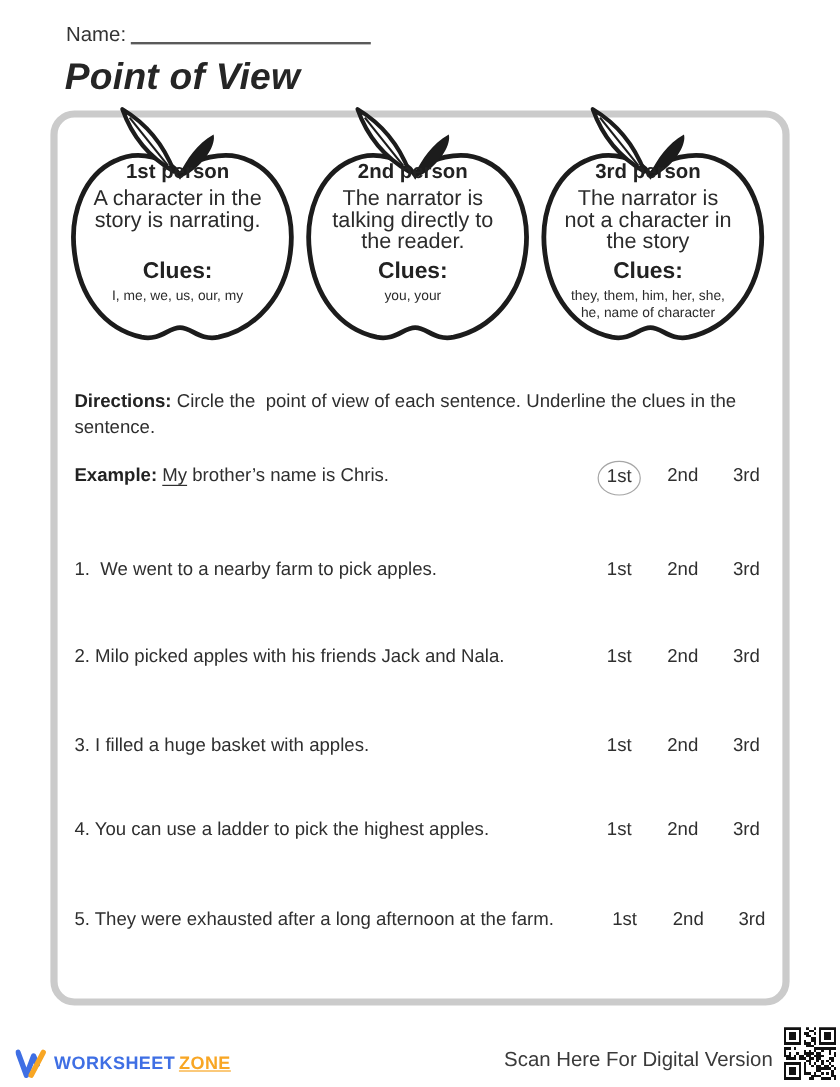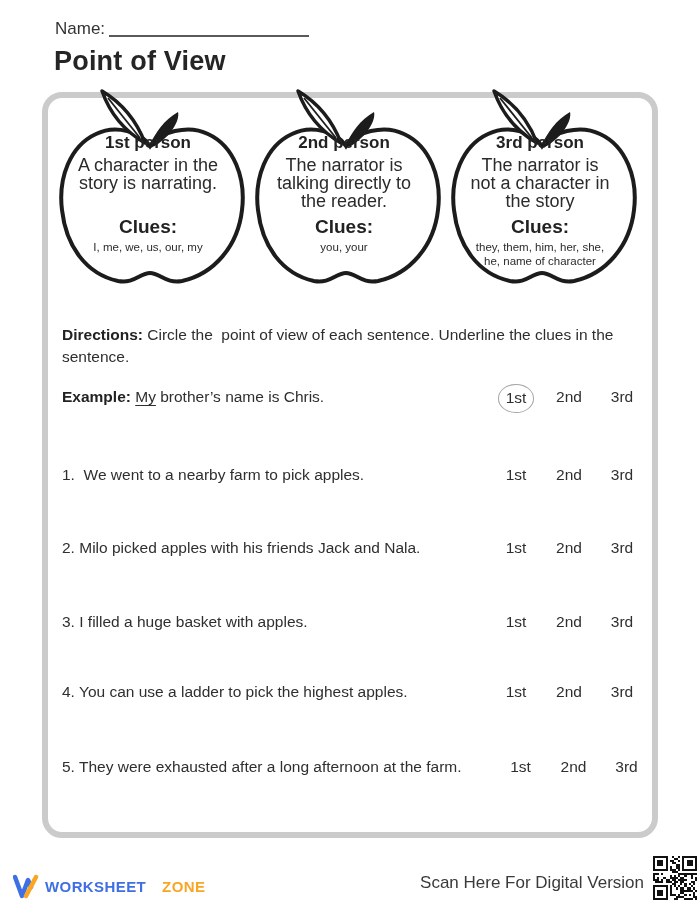--- a/index.html
+++ b/index.html
@@ -9,21 +9,21 @@
   }
   
   .hdr-field{position:absolute;top:19px;font-size:17px;color:#343434;}
   .hdr-name{left:55px;}
   .hdr-date{left:487px;}
   .blank-line{display:inline-block;border-bottom:2px solid #5a5a5a;height:16px;vertical-align:-3px;margin-left:4px;}
   .line-name{width:200px;}
   .line-date{width:110px;}
   .title{
     position:absolute;left:54px;top:46px;margin:0;
-    font-size:27px;font-weight:bold;letter-spacing:.2px;color:#252525;
+    font-size:31px;font-weight:bold;letter-spacing:.2px;color:#252525;font-style:italic;
   }
   
   .box{
     position:absolute;left:42px;top:92px;width:616px;height:746px;
     border:6px solid #cbcbcb;border-radius:20px;box-sizing:border-box;
   }
   
   .apples-row{position:absolute;top:-10px;left:2px;right:14px;display:flex;justify-content:space-between;}
   .apple{position:relative;width:200px;height:205px;z-index:2;}
   .apple svg{position:absolute;left:0;top:0;}
@@ -59,21 +59,21 @@
   .row-example{top:290px;}
   .row-q0{top:368px;}
   .row-q1{top:441px;}
   .row-q2{top:515px;}
   .row-q3{top:585px;}
   .row-q4{top:660px;}
   
   .logo{position:absolute;left:13px;bottom:7px;display:flex;align-items:center;}
   .logo-text{font-size:15px;font-weight:bold;letter-spacing:.4px;margin-left:5px;}
   .logo-worksheet{color:#3f6fe4;}
-  .logo-zone{color:#f8a624;margin-left:16px;}
+  .logo-zone{color:#f8a624;margin-left:3px;text-decoration:underline;}
   .scan-text{position:absolute;right:56px;bottom:13px;font-size:17px;color:#3a3a3a;}
   .qr{position:absolute;right:3px;bottom:6px;width:44px;height:44px;}
 </style>
 </head>
 <body>
 
 <div class="page">
 
   <div class="hdr-field hdr-name">
     <span>Name:</span><span class="blank-line line-name"></span>

